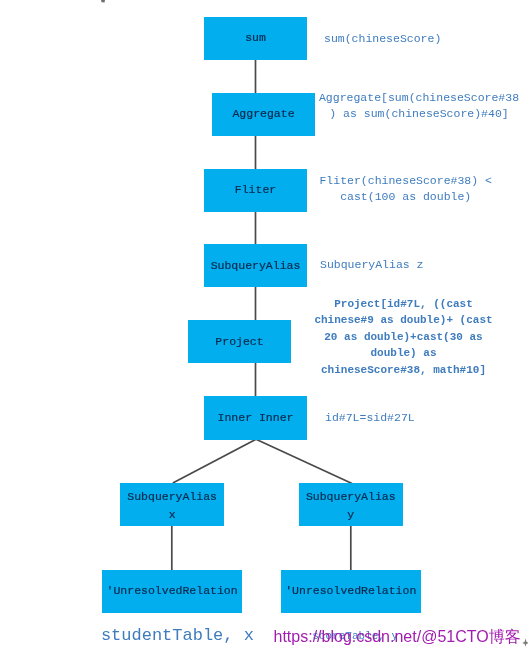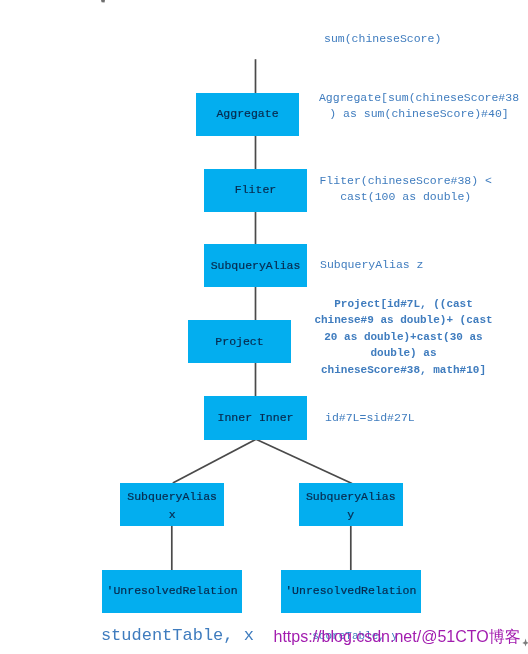--- a/index.html
+++ b/index.html
@@ -28,22 +28,23 @@
       <line x1="255.5" y1="211.4" x2="255.5" y2="245.1"></line>
       <line x1="255.5" y1="287" x2="255.5" y2="320.6"></line>
       <line x1="255.5" y1="362.4" x2="255.5" y2="396.6"></line>
       <line x1="256" y1="439.2" x2="172.8" y2="483"></line>
       <line x1="256" y1="439.2" x2="352" y2="483.4"></line>
       <line x1="171.8" y1="525.4" x2="171.8" y2="570.2"></line>
       <line x1="350.8" y1="525.4" x2="350.8" y2="570.2"></line>
     </g>
   </svg>
 
+  <div class="node" style="left:204px;top:16.7px;width:103px;height:43px;">sum</div>
 
-  <div class="node" style="left:196px;top:92.7px;width:103px;height:43.2px;">Aggregate</div>
+  <div class="node" style="left:212px;top:92.7px;width:103px;height:43.2px;">Aggregate</div>
 
   <div class="node" style="left:204px;top:168.5px;width:103px;height:43.4px;">Fliter</div>
 
   <div class="node" style="left:204px;top:244.4px;width:103px;height:43.1px;">SubqueryAlias</div>
 
   <div class="node" style="left:188px;top:320px;width:103px;height:43px;">Project</div>
 
   <div class="node" style="left:204px;top:395.9px;width:103px;height:43.7px;">Inner Inner</div>
 
   <div class="node" style="left:120.3px;top:482.7px;width:103.7px;height:43.2px;padding-top:3px;box-sizing:border-box;">SubqueryAlias

